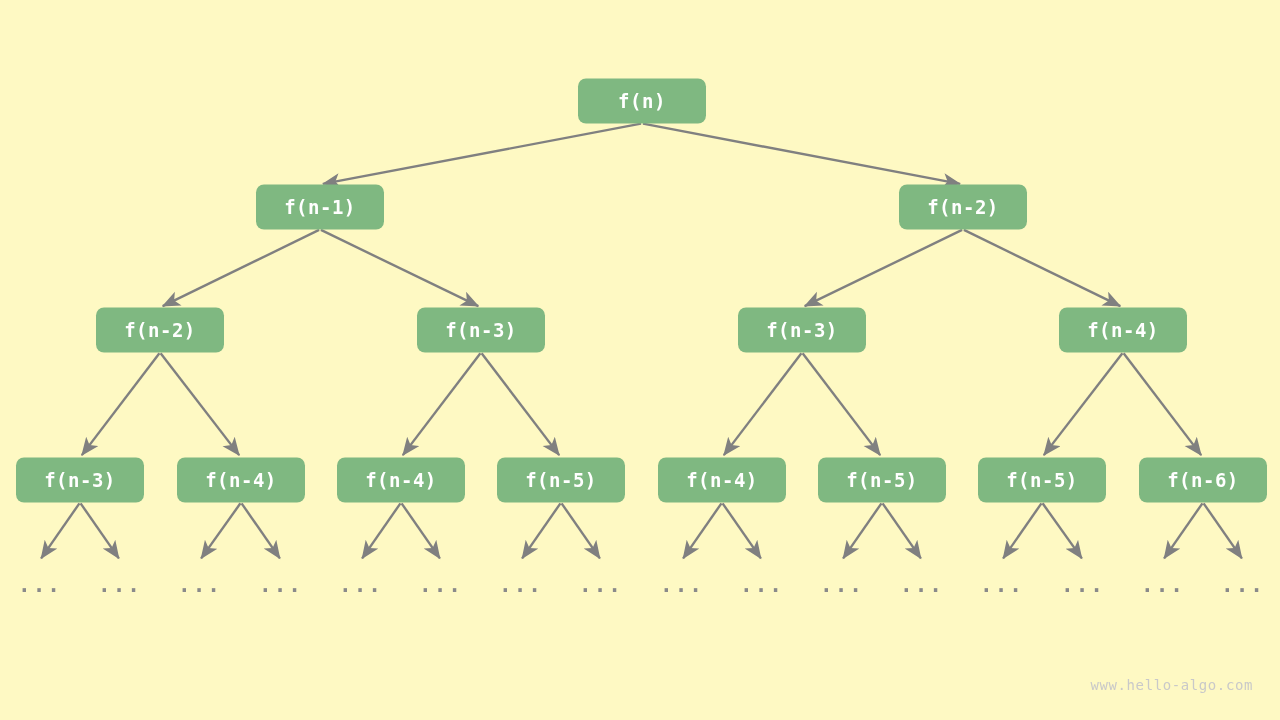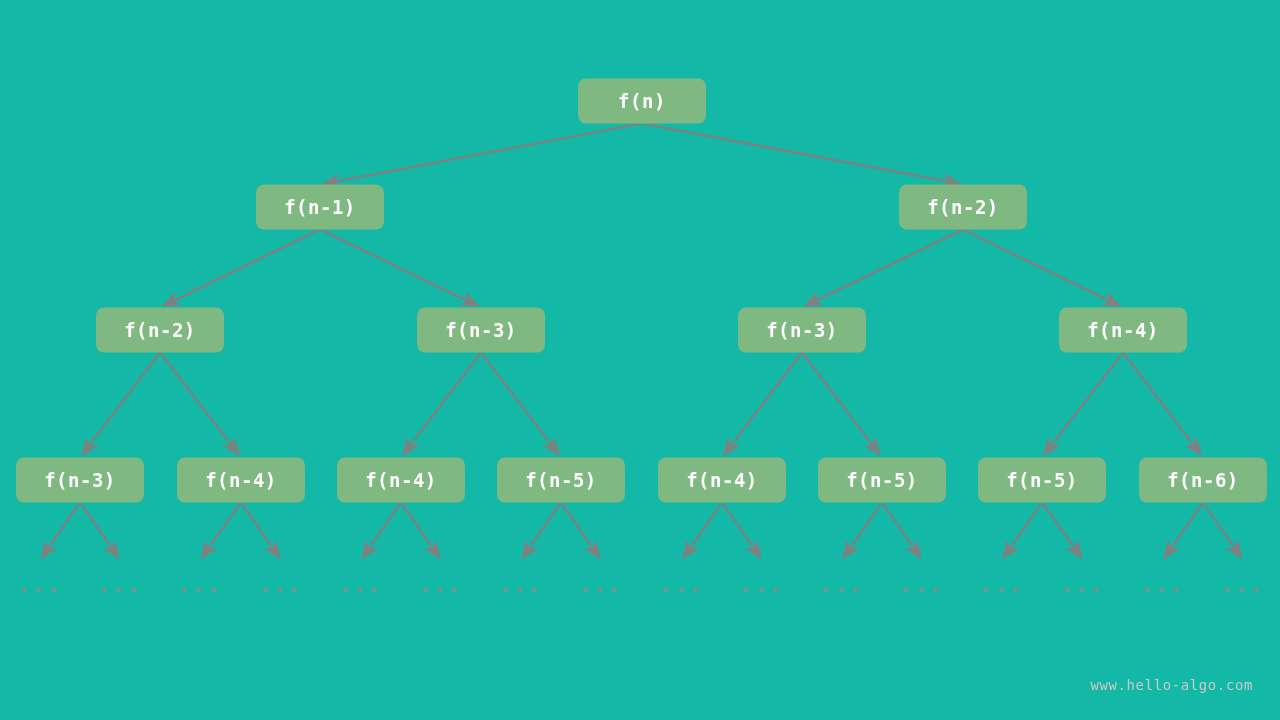--- a/index.html
+++ b/index.html
@@ -10,21 +10,21 @@
   body {
     width: 1280px;
     height: 720px;
     overflow: hidden;
     font-family: "DejaVu Sans Mono", monospace;
   }
   #diagram-root {
     position: relative;
     width: 1280px;
     height: 720px;
-    background: #14b8a6;
+    background: #fef9c3;
   }
   svg#tree-svg {
     position: absolute;
     left: 0;
     top: 0;
     width: 1280px;
     height: 720px;
     display: block;
   }
   .node-box {

